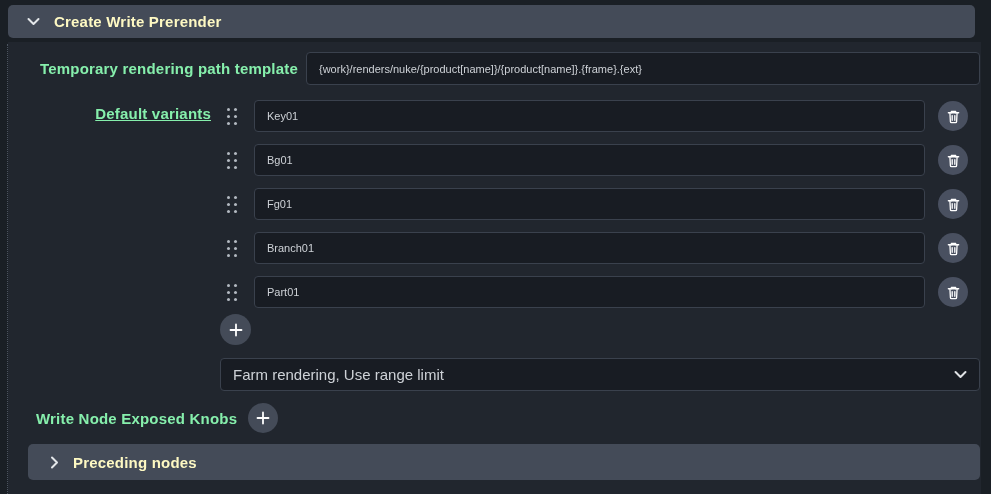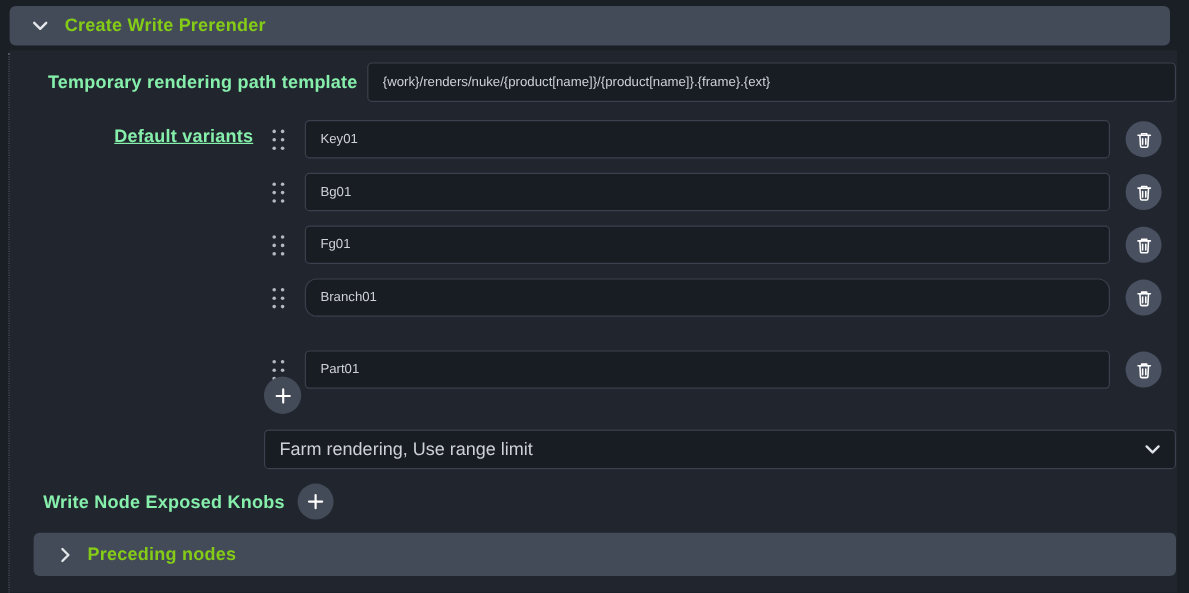--- a/index.html
+++ b/index.html
@@ -8,21 +8,21 @@
     background:#1a1f25;
     font-family:"Liberation Sans", sans-serif;
     -webkit-font-smoothing:antialiased;
   }
   .stage{position:relative;width:991px;height:494px;background:#1a1f25;overflow:hidden;}
   .panel-bg{position:absolute;left:8px;top:42px;width:973px;height:452px;background:#21262e;}
   .guide-line{position:absolute;left:7px;top:44px;height:450px;width:0;border-left:1px dotted #4c5460;}
 
   .section-bar{
     position:absolute;display:flex;align-items:center;
-    background:#444b58;border-radius:5px;color:#84cc16;
+    background:#444b58;border-radius:5px;color:#fef9c3;
     font-size:15px;font-weight:700;letter-spacing:.2px;cursor:pointer;
   }
   .section-bar .chev{display:inline-flex;margin:0 14px 0 19px;}
 
   .field-label{
     position:absolute;color:#86efac;font-size:15px;font-weight:700;
     letter-spacing:.2px;white-space:nowrap;
   }
   .right-align{text-align:right;}
 
@@ -121,32 +121,32 @@
           <path d="M4.2 4.5l.5 9a1.2 1.2 0 0 0 1.2 1.1h4.2a1.2 1.2 0 0 0 1.2-1.1l.5-9"></path>
           <path d="M6.6 7v5M9.4 7v5"></path>
       </svg>
     </button>
   </div>
 
   <div class="variant-row" style="top:232px;">
     <span class="drag-handle">
         <span class="dots"></span>
       </span>
-    <input class="text-input" style="left: 254px; top: 0px; width: 671px; height: 32px; border-radius: 10px;" value="Branch01">
+    <input class="text-input" style="left: 254px; top: 0px; width: 671px; height: 32px;" value="Branch01">
     <button class="circle-btn trash-btn" style="left:938px;top:1px;">
       <svg width="15" height="15" viewBox="0 0 16 16" fill="none" stroke="#ffffff" stroke-width="1.4" stroke-linecap="round" stroke-linejoin="round">
         <path d="M2.5 4h11"></path>
           <path d="M5.7 4V2.6h4.6V4"></path>
           <path d="M4.2 4.5l.5 9a1.2 1.2 0 0 0 1.2 1.1h4.2a1.2 1.2 0 0 0 1.2-1.1l.5-9"></path>
           <path d="M6.6 7v5M9.4 7v5"></path>
       </svg>
     </button>
   </div>
 
-  <div class="variant-row" style="top:292px;">
+  <div class="variant-row" style="top:276px;">
     <span class="drag-handle">
         <span class="dots"></span>
       </span>
     <input class="text-input" style="left: 254px; top: 0px; width: 671px; height: 32px;" value="Part01">
     <button class="circle-btn trash-btn" style="left:938px;top:1px;">
       <svg width="15" height="15" viewBox="0 0 16 16" fill="none" stroke="#ffffff" stroke-width="1.4" stroke-linecap="round" stroke-linejoin="round">
         <path d="M2.5 4h11"></path>
           <path d="M5.7 4V2.6h4.6V4"></path>
           <path d="M4.2 4.5l.5 9a1.2 1.2 0 0 0 1.2 1.1h4.2a1.2 1.2 0 0 0 1.2-1.1l.5-9"></path>
           <path d="M6.6 7v5M9.4 7v5"></path>

